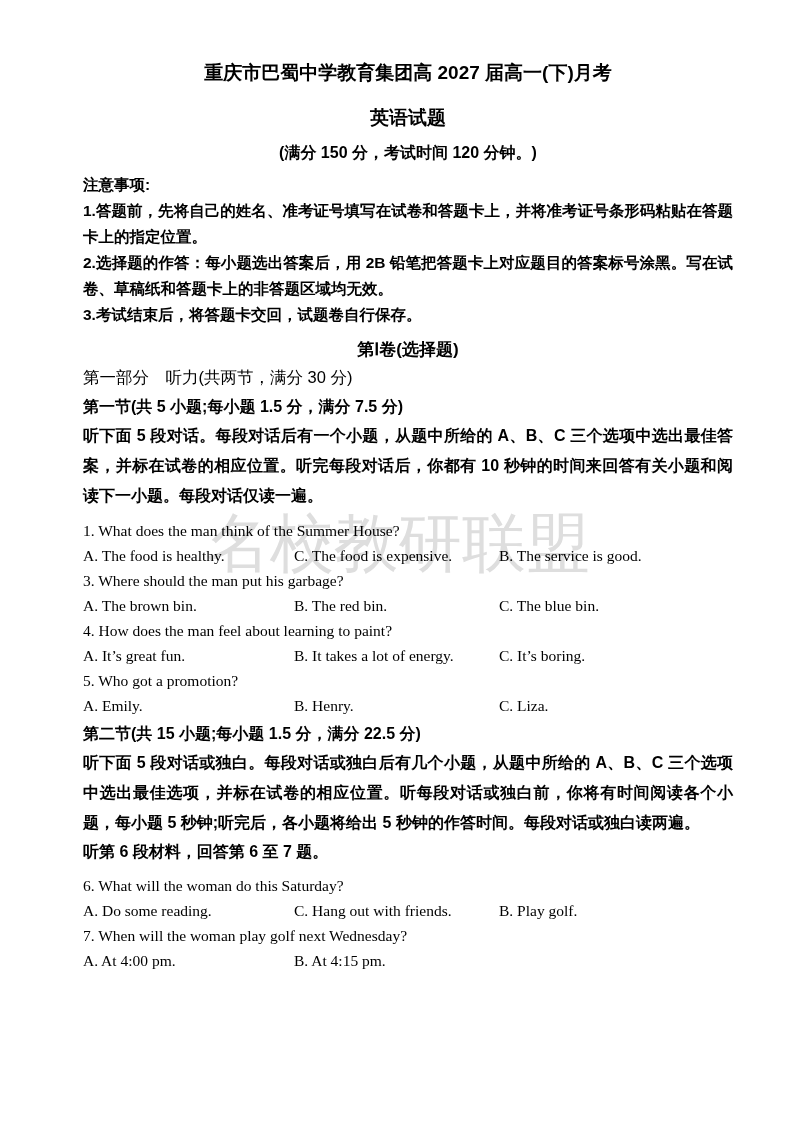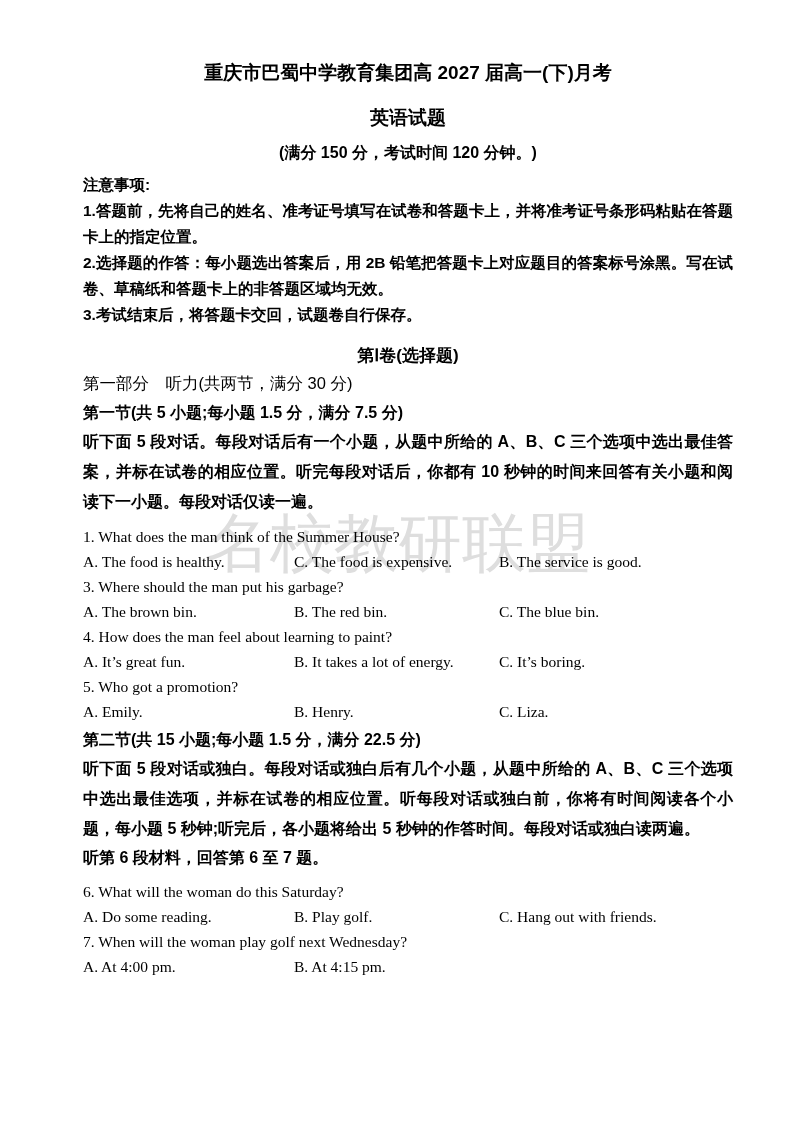--- a/index.html
+++ b/index.html
@@ -62,21 +62,21 @@
     font-size: 15.5px;
     line-height: 26px;
     font-weight: bold;
     text-align: justify;
   }
   .volume-heading {
     text-align: center;
     font-size: 17px;
     line-height: 27px;
     font-weight: bold;
-    margin-top: 14px;
+    margin-top: 8px;
   }
   .part-heading {
     font-size: 16.5px;
     line-height: 28px;
     font-weight: normal;
   }
   .sub-heading {
     font-size: 16px;
     line-height: 28px;
     font-weight: bold;
@@ -174,22 +174,22 @@
     <div class="sub-heading">第二节(共 15 小题;每小题 1.5 分，满分 22.5 分)</div>
     <div class="cn-instructions">听下面 5 段对话或独白。每段对话或独白后有几个小题，从题中所给的 A、B、C 三个选项中选出最佳选项，并标在试卷的相应位置。听每段对话或独白前，你将有时间阅读各个小题，每小题 5 秒钟;听完后，各小题将给出 5 秒钟的作答时间。每段对话或独白读两遍。</div>
     <div class="material-note">听第 6 段材料，回答第 6 至 7 题。</div>
 
     <div class="questions">
 
       <div>
         <div class="q-line">6. What will the woman do this Saturday?</div>
         <div class="opt-row">
           <span class="opt">A. Do some reading.</span>
+          <span class="opt">C. Hang out with friends.</span>
           <span class="opt">B. Play golf.</span>
-          <span class="opt">C. Hang out with friends.</span>
         </div>
       </div>
 
       <div>
         <div class="q-line">7. When will the woman play golf next Wednesday?</div>
         <div class="opt-row">
           <span class="opt">A. At 4:00 pm.</span>
           <span class="opt">B. At 4:15 pm.</span>
         </div>
       </div>

